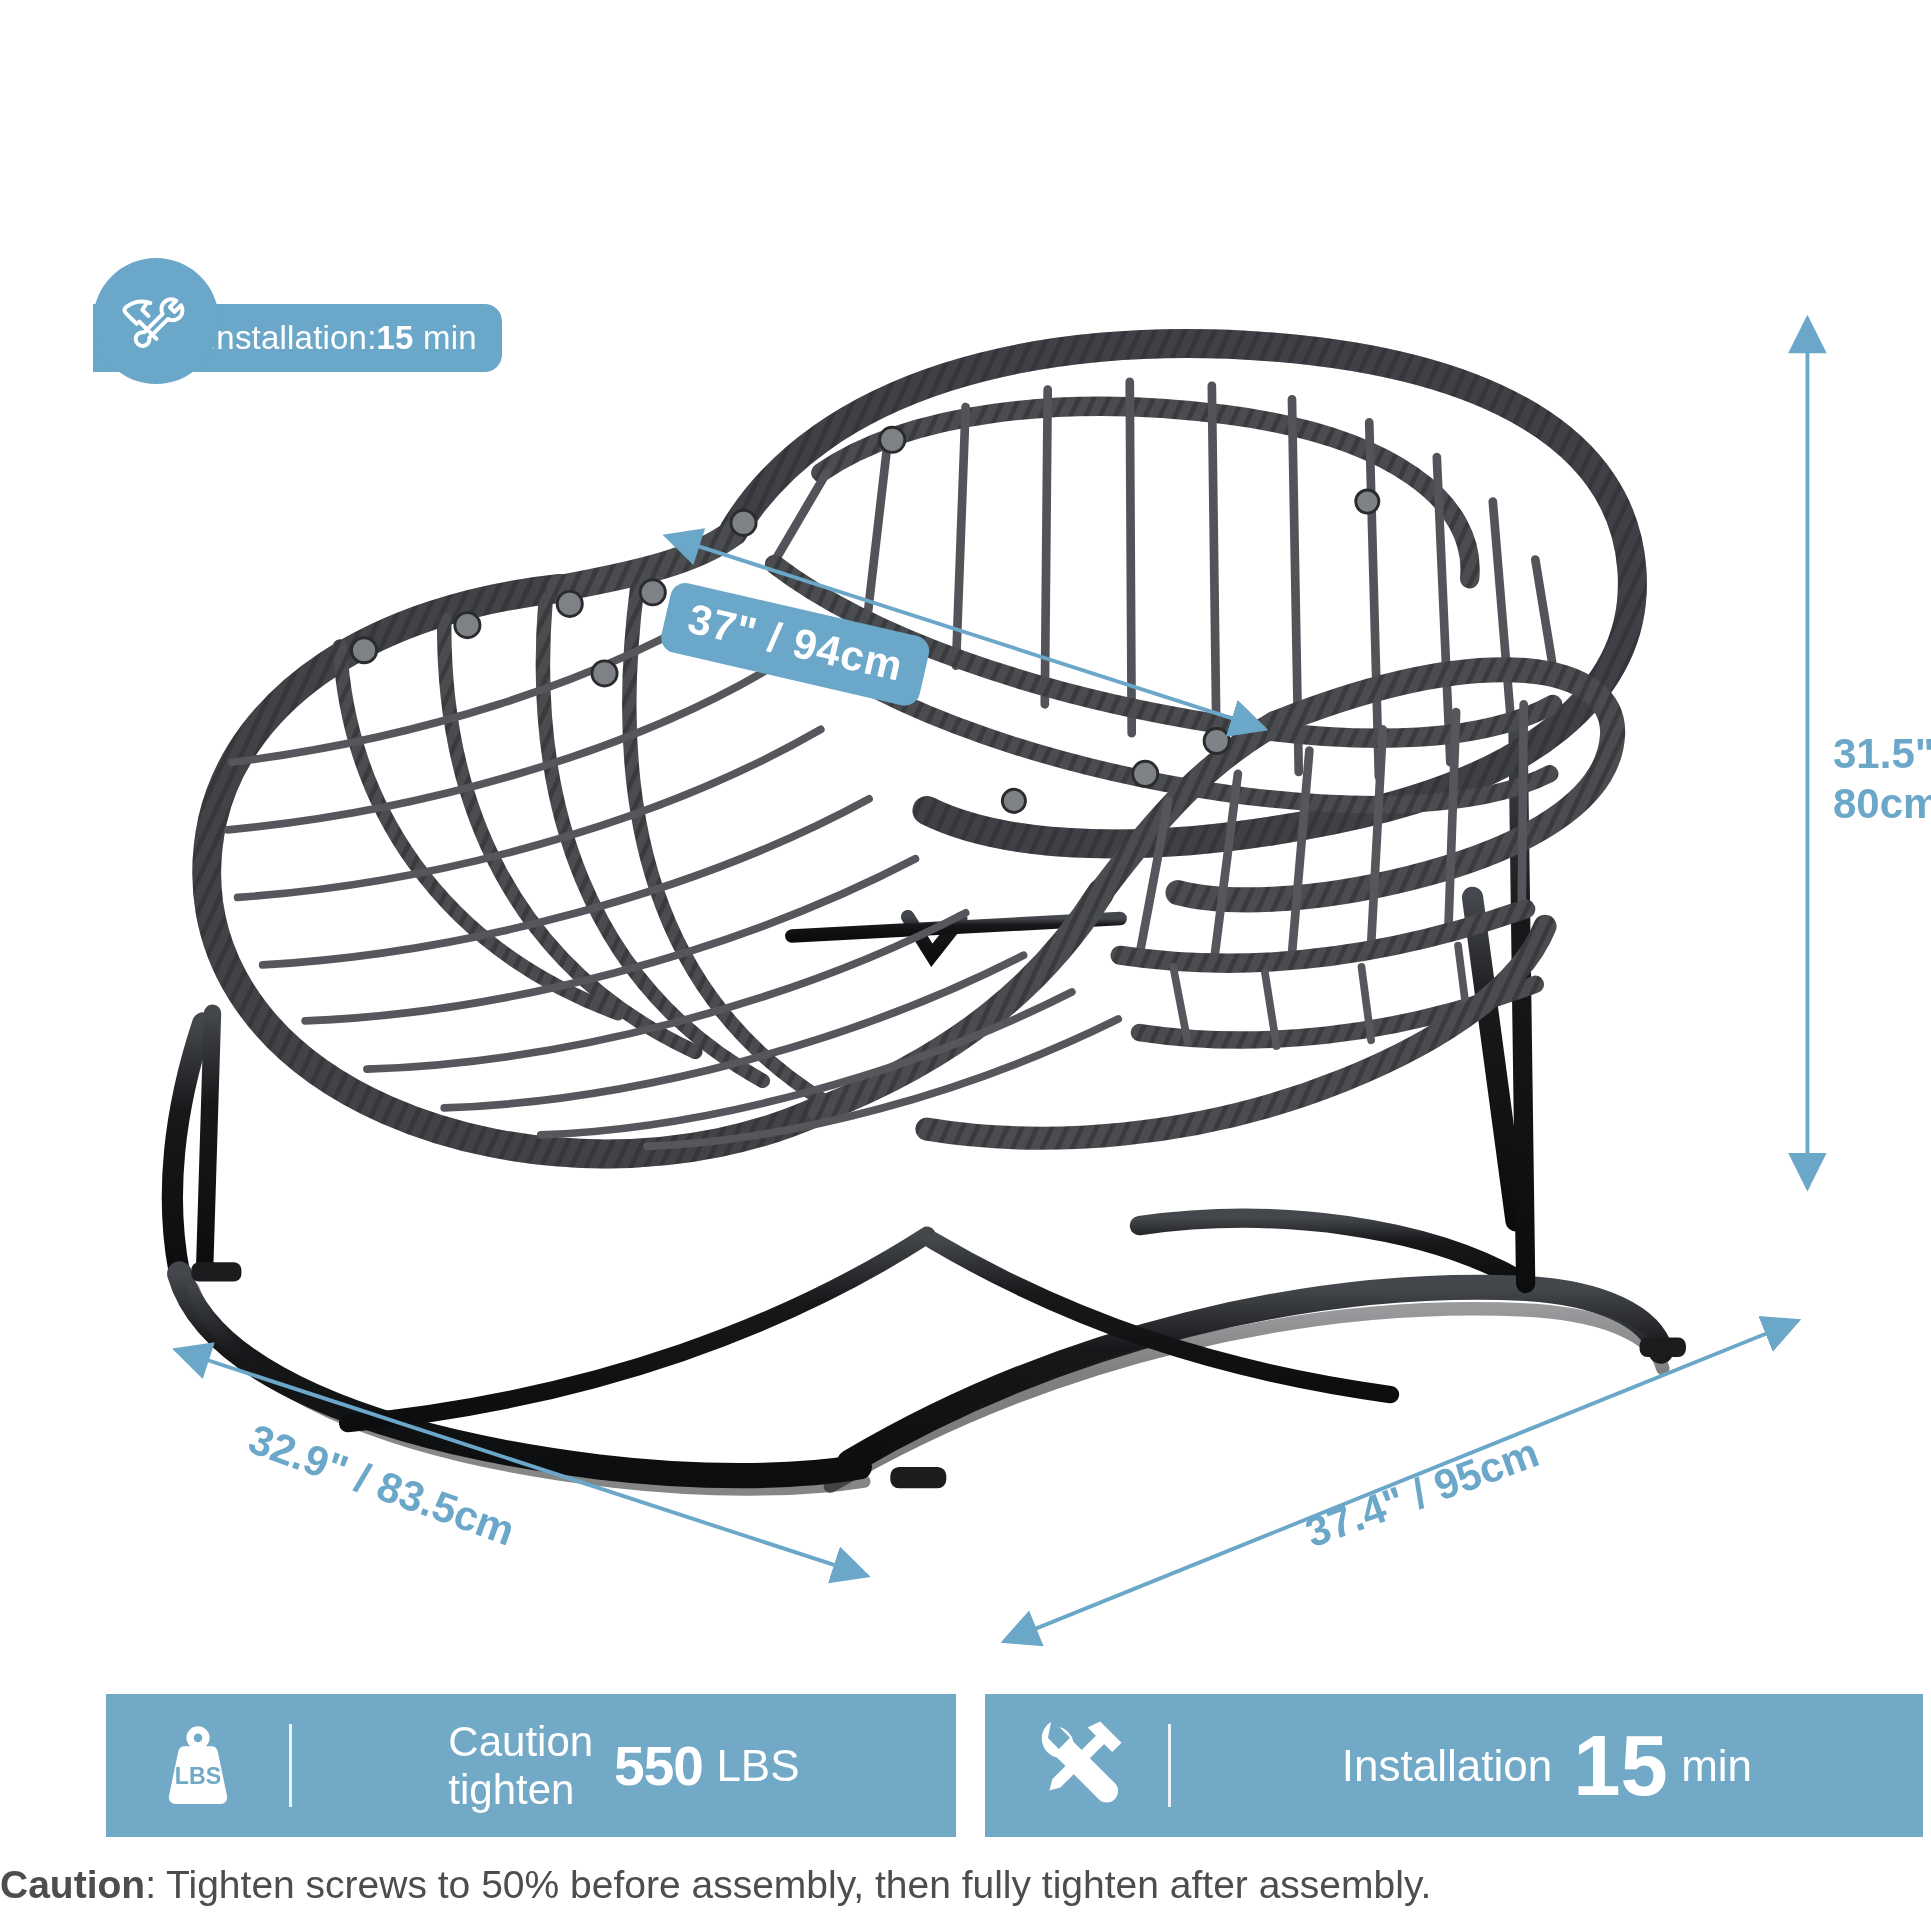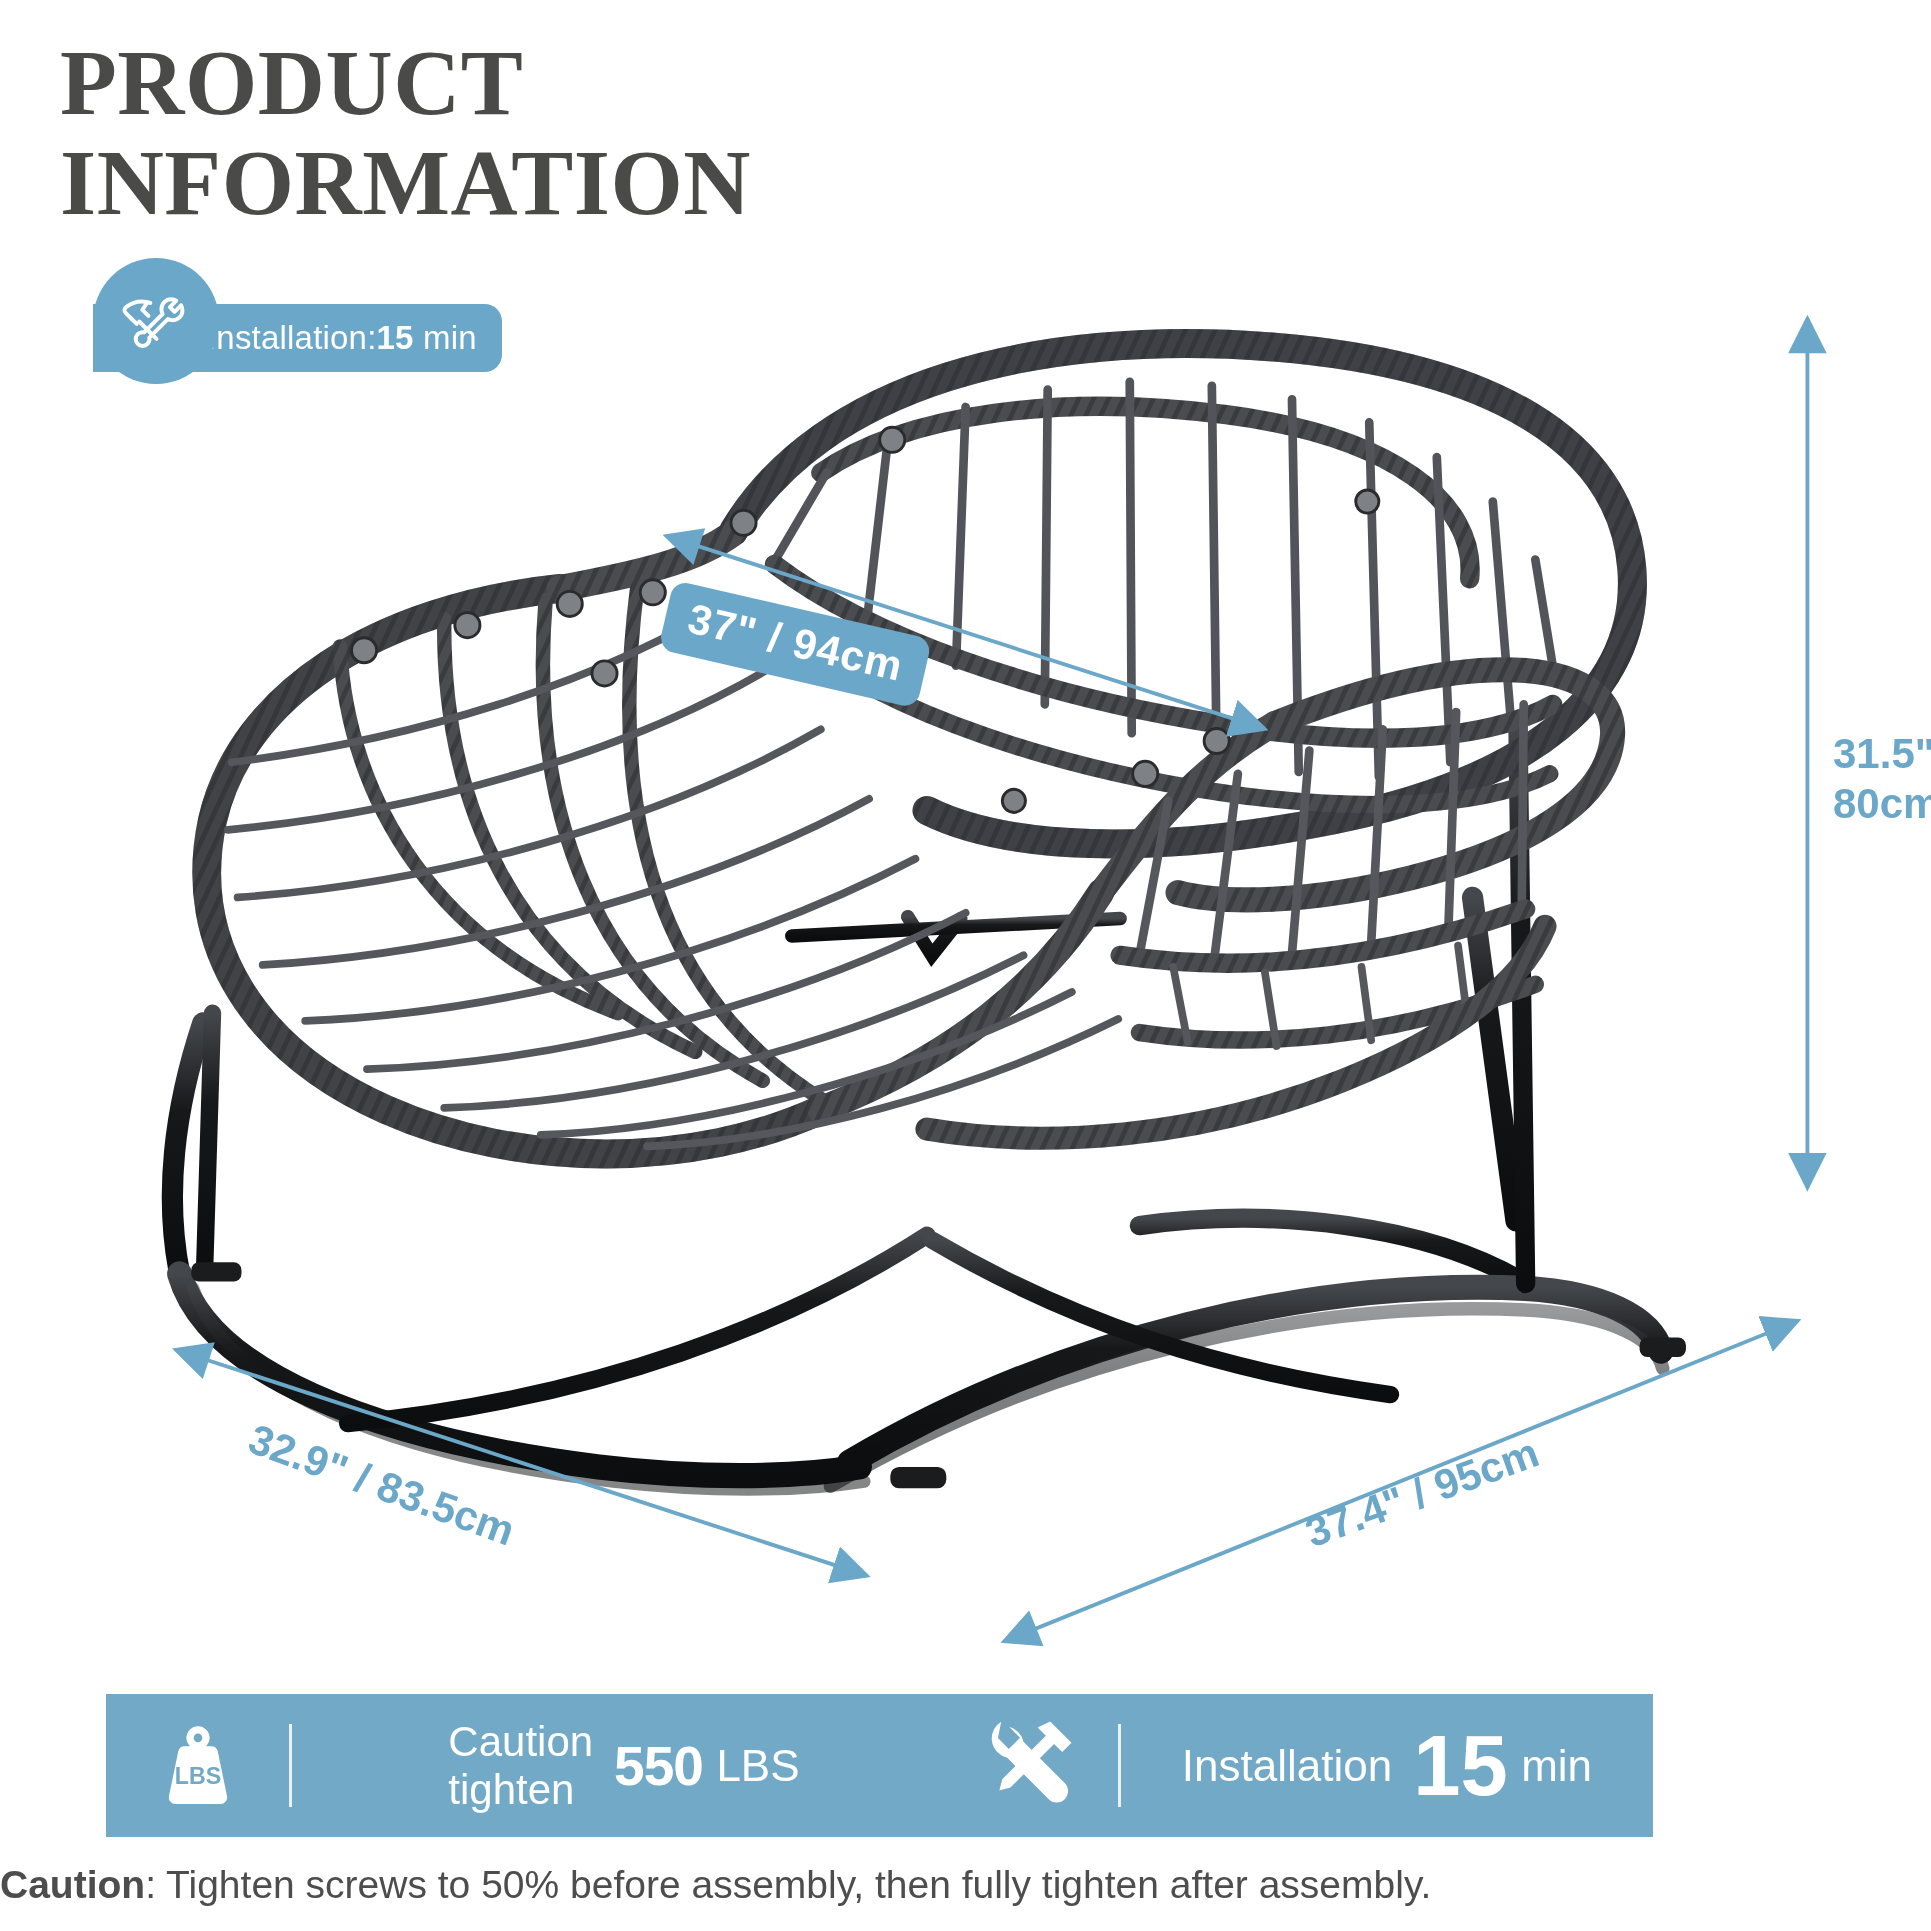--- a/index.html
+++ b/index.html
@@ -61,21 +61,21 @@
   
   .arrows { position:absolute; left:0; top:0; width:1931px; height:1931px; pointer-events:none; }
 
   
   .bars { position:absolute; left:0; top:1694px; width:1931px; height:143px; }
   .bar {
     position:absolute; top:0; height:143px; background:#72a9c6;
     display:flex; align-items:center;
   }
   #bar-weight { left:106px; width:850px; }
-  #bar-install { left:935px; width:718px; }
+  #bar-install { left:985px; width:938px; }
   .bar-icon { width:183px; display:flex; align-items:center; justify-content:center; }
   .bar-icon svg { display:block; }
   .bar-sep { width:2.9px; height:83px; background:#ffffff; opacity:.85; }
   .bar-body { flex:1; display:flex; align-items:center; justify-content:center; color:#fff; }
 
   .wc-label { font-size:42px; line-height:1.14; text-align:left; margin-right:21px; }
   .wc-num { font-size:55px; font-weight:700; letter-spacing:-1px; }
   .wc-unit { font-size:44px; margin-left:13.5px; }
 
   .ins-label { font-size:44px; }
@@ -87,22 +87,20 @@
     position:absolute; left:0; top:1863px; width:1931px;
     color:#4d4d4d; font-size:39px;
   }
   .caution b { font-weight:700; }
 </style>
 </head>
 <body>
 
 <div class="page">
 
-  <div class="title">PRODUCT
-INFORMATION</div>
 
   <div class="install-pill">
     <div class="pill-circle">
       <svg viewBox="0 0 64 64" fill="none" stroke="#ffffff" stroke-width="3.2" stroke-linecap="round" stroke-linejoin="round">
 
         <path d="M12 30 L7 25 C5.5 23.5 5.8 21.5 7.6 20.2 C12.5 16.6 18.6 15 24.6 16.4 L27 17"></path>
         <path d="M12 30 L16 34"></path>
         <path d="M24.5 16.6 L20.5 22.5 L25.5 27.5"></path>
         <path d="M18 32 L32 46"></path>
 

